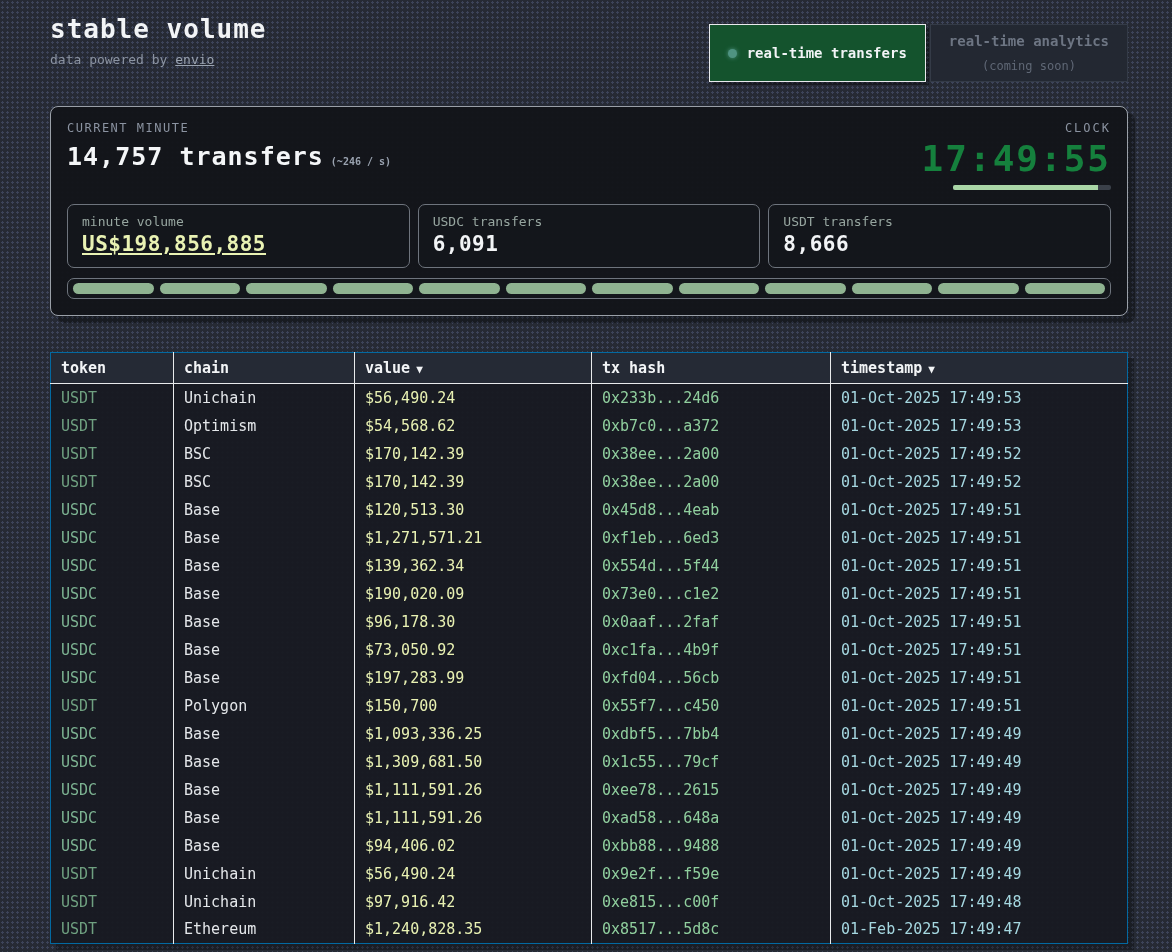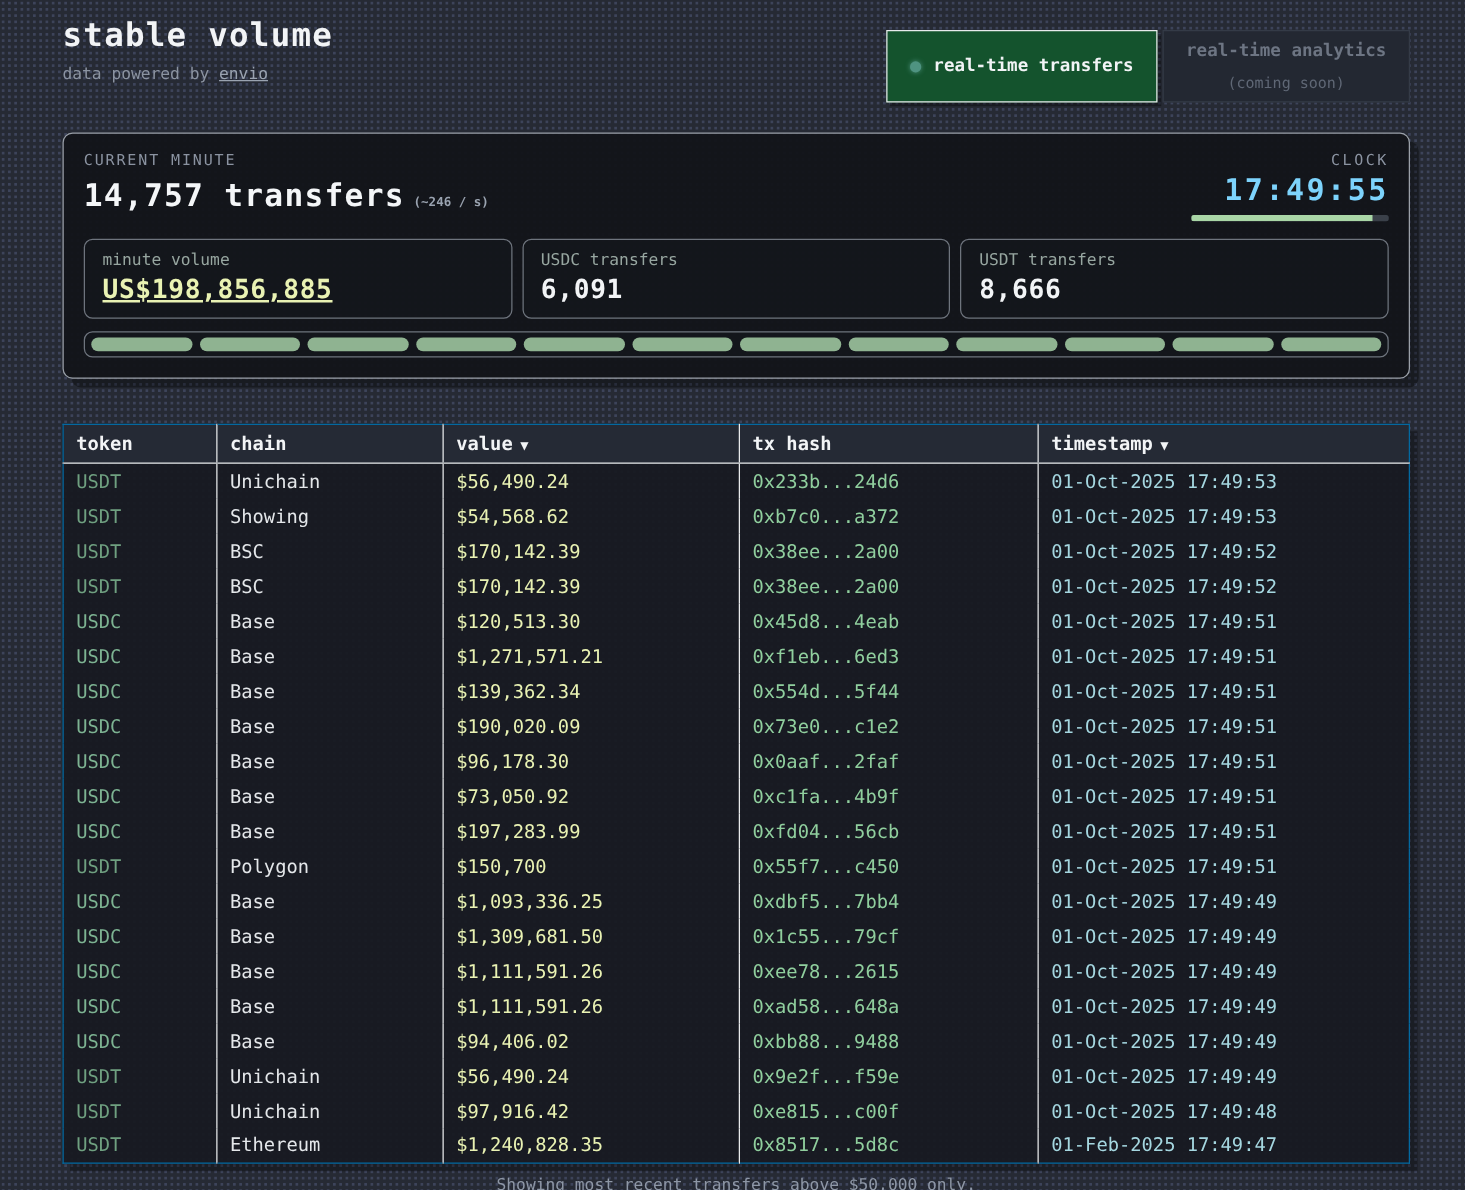--- a/index.html
+++ b/index.html
@@ -40,21 +40,21 @@
     border-radius: 8px; padding: 14px 16px 16px 16px;
     box-shadow: 7px 7px 0 rgba(0,0,0,0.35);
   }
   .hero-top { display: flex; justify-content: space-between; align-items: flex-start; }
   .eyebrow { font-size: 12px; color: #8b93a1; letter-spacing: 1.5px; }
   .hero-count-line { margin-top: 7px; display: flex; align-items: baseline; gap: 7px; }
   .hero-count { font-size: 25px; font-weight: bold; letter-spacing: 1px; color: #f4f6f8; }
   .hero-rate { font-size: 10px; font-weight: bold; color: #9aa3b0; }
   .clock-wrap { text-align: right; }
   .clock-label { font-size: 12px; color: #8b93a1; letter-spacing: 2px; }
-  .clock-time { margin-top: 3px; font-size: 24px; font-weight: bold; color: #7dd3fc; letter-spacing: 2px; }
+  .clock-time { margin-top: 3px; font-size: 36px; font-weight: bold; color: #15803d; letter-spacing: 2px; }
   .clock-track { margin-top: 6px; width: 158px; height: 5px; background: #3a4049; border-radius: 2px; overflow: hidden; margin-left: auto; }
   .clock-fill { height: 100%; background: #a9d6a6; }
 
   .stats { display: flex; gap: 8px; margin-top: 14px; }
   .stat-box {
     flex: 1; border: 1px solid #6e747d; border-radius: 7px;
     background: #14161cd9; padding: 9px 14px 11px 14px;
   }
   .stat-label { font-size: 13px; color: #97a6a0; }
   .stat-value { margin-top: 3px; font-size: 21px; font-weight: bold; color: #f2f4f6; letter-spacing: 0.5px; }
@@ -190,21 +190,21 @@
     <tbody>
         <tr>
           <td class="token">USDT</td>
           <td class="chain">Unichain</td>
           <td class="value">$56,490.24</td>
           <td class="hash">0x233b...24d6</td>
           <td class="time">01-Oct-2025 17:49:53</td>
         </tr>
         <tr>
           <td class="token">USDT</td>
-          <td class="chain">Showing</td>
+          <td class="chain">Optimism</td>
           <td class="value">$54,568.62</td>
           <td class="hash">0xb7c0...a372</td>
           <td class="time">01-Oct-2025 17:49:53</td>
         </tr>
         <tr>
           <td class="token">USDT</td>
           <td class="chain">BSC</td>
           <td class="value">$170,142.39</td>
           <td class="hash">0x38ee...2a00</td>
           <td class="time">01-Oct-2025 17:49:52</td>

